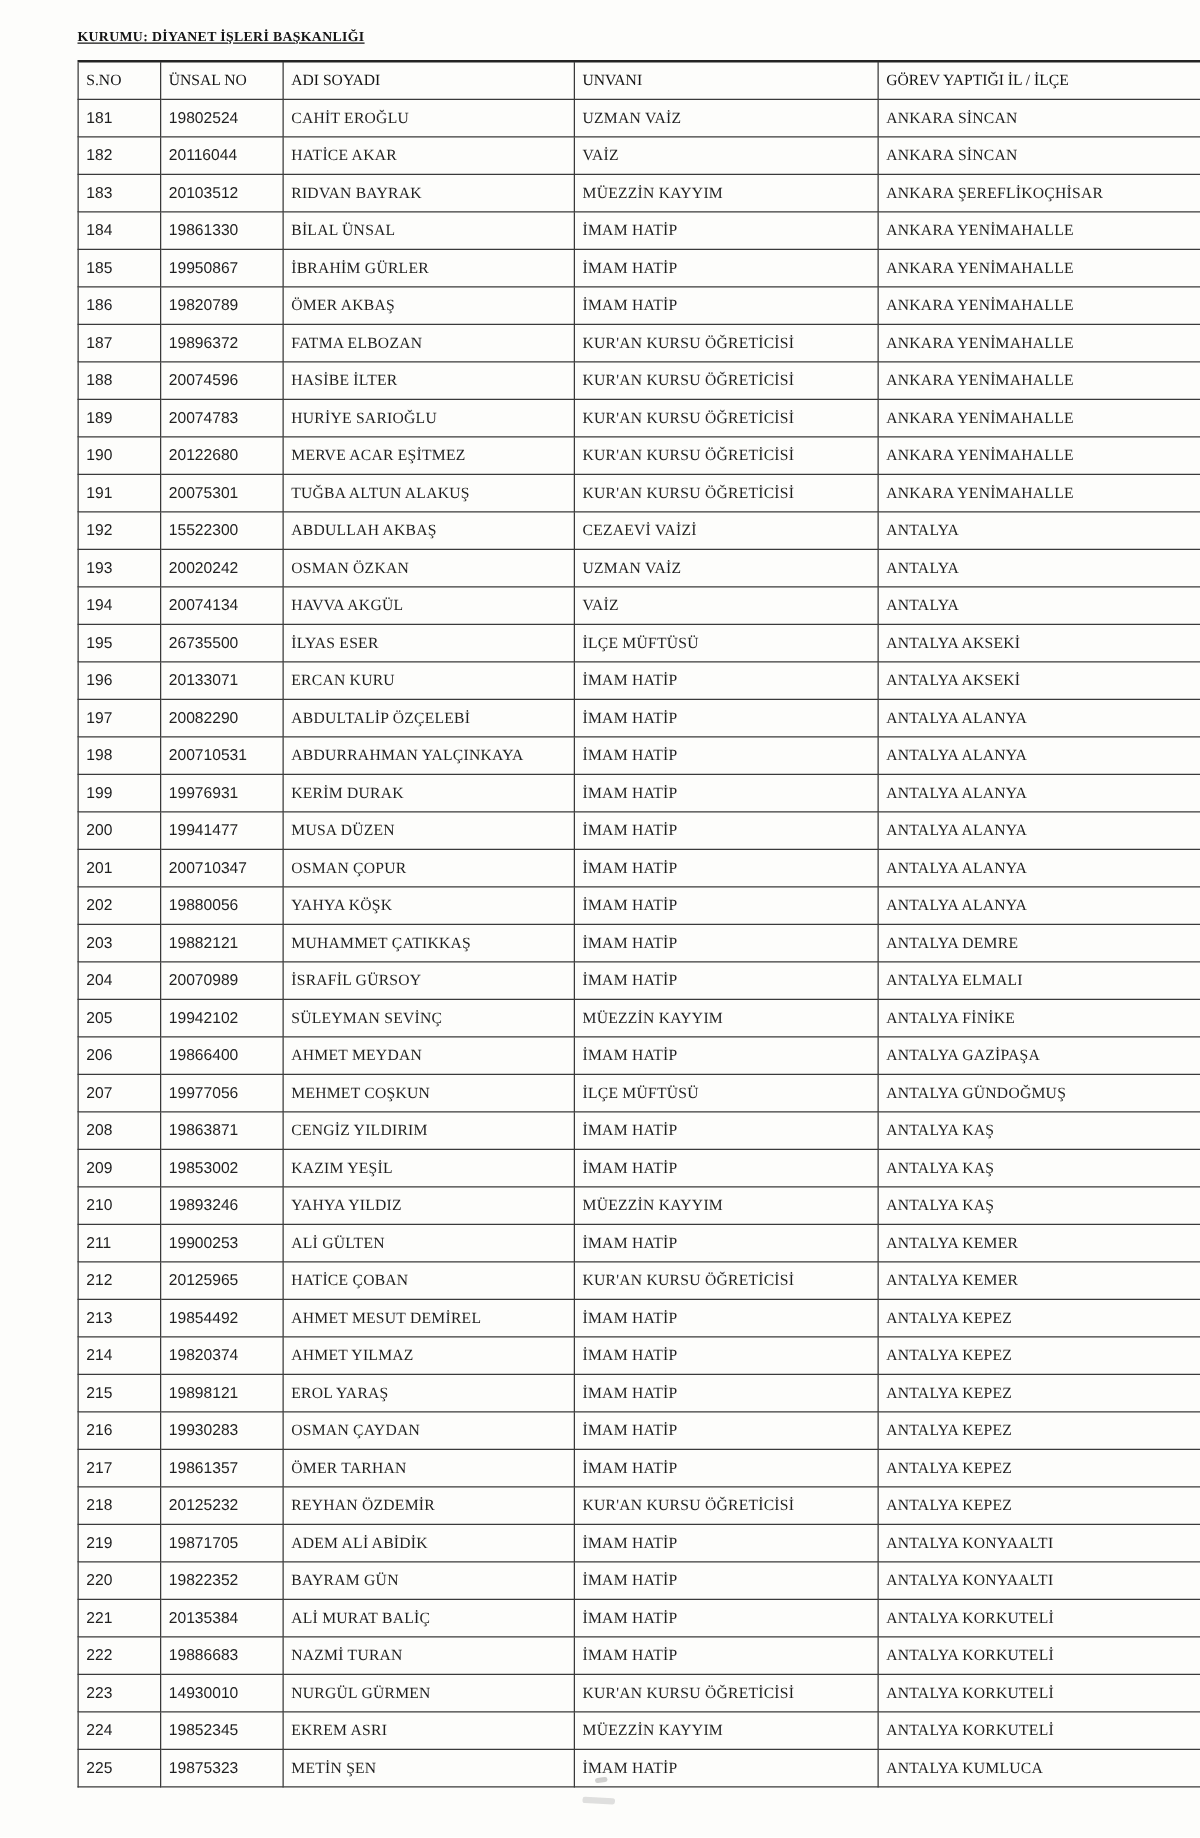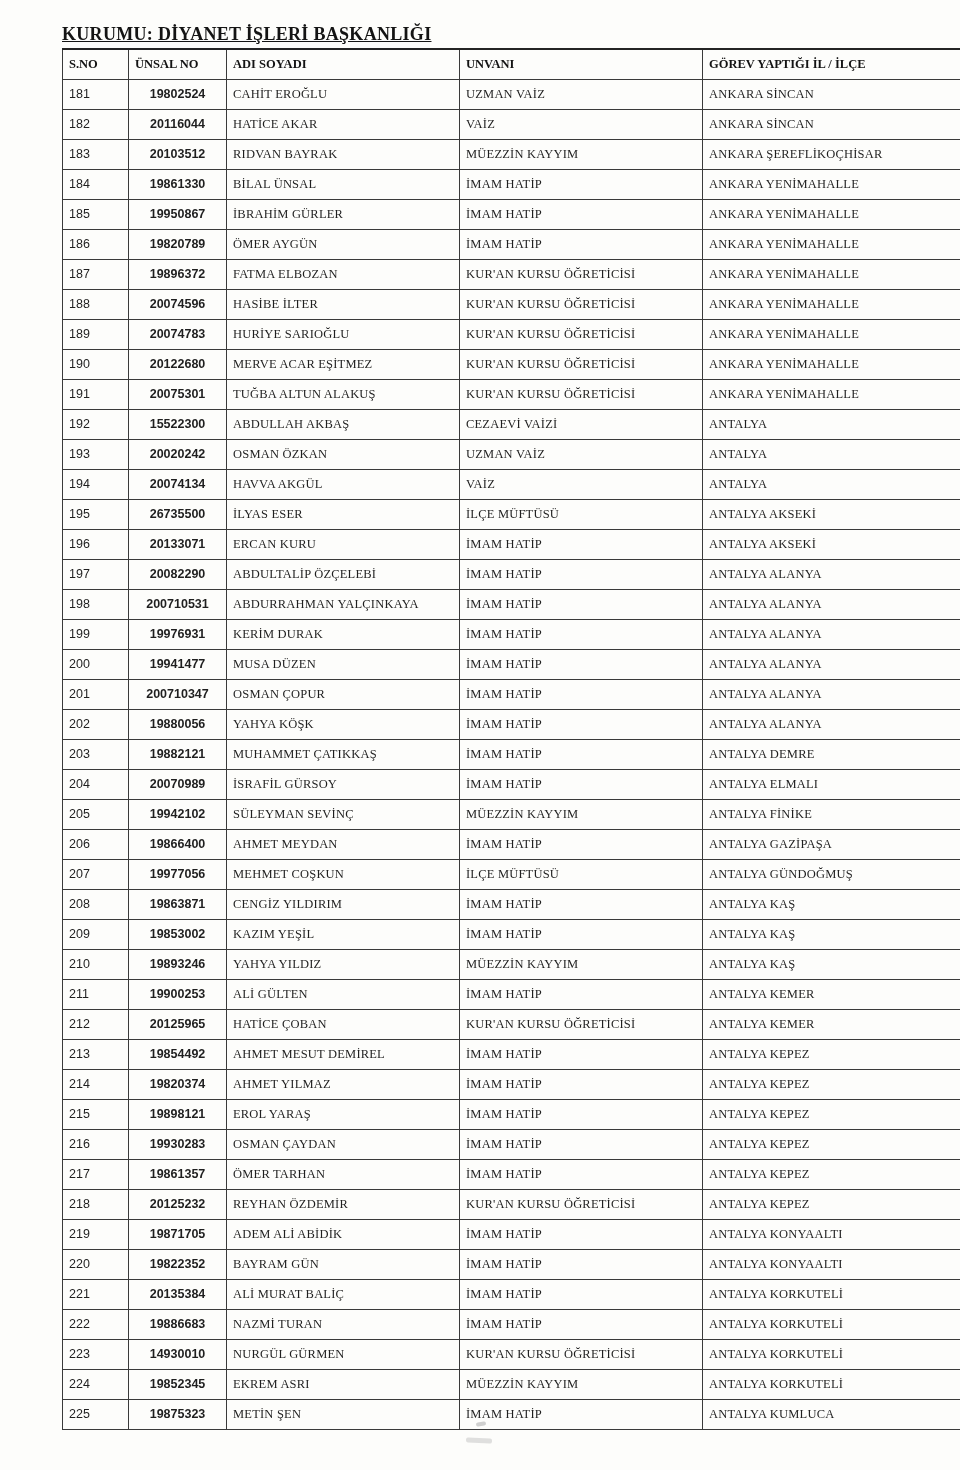--- a/index.html
+++ b/index.html
@@ -19,21 +19,21 @@
     position: absolute;
     left: 0; top: 0;
     width: 960px;
     height: 1470px;
     background: #fdfdfb;
   }
   .doc-title {
     position: absolute;
     left: 62px;
     top: 24px;
-    font-size: 18px;
+    font-size: 11px;
     font-weight: bold;
     letter-spacing: 0.3px;
     text-decoration: underline;
     color: #141414;
     white-space: nowrap;
   }
   table.roster {
     position: absolute;
     left: 62px;
     top: 48px;
@@ -49,27 +49,27 @@
     padding: 1px 6px;
     height: 27px;
     font-size: 12.5px;
     line-height: 1.1;
     overflow: hidden;
     white-space: nowrap;
     vertical-align: middle;
     color: #1f1f1f;
   }
   table.roster th {
-    font-weight: bold;
+    font-weight: normal;
     font-size: 12.5px;
     text-align: left;
     color: #141414;
   }
   .col0 { width: 53px;  text-align: left; }
-  .col1 { width: 85px;  text-align: center; font-weight: bold; }
+  .col1 { width: 85px;  text-align: left; }
   .col2 { width: 220px; }
   .col3 { width: 230px; }
   .col4 { width: 247px; }
   th.col0, th.col1 { text-align: center; }
   td.col0, td.col1 {
     font-family: "Liberation Sans", sans-serif;
     font-size: 12px;
     color: #222;
   }
   td.col2, td.col3, td.col4 {
@@ -133,21 +133,21 @@
         <tr>
           <td class="col0">185</td>
           <td class="col1">19950867</td>
           <td class="col2">İBRAHİM GÜRLER</td>
           <td class="col3">İMAM HATİP</td>
           <td class="col4">ANKARA YENİMAHALLE</td>
         </tr>
         <tr>
           <td class="col0">186</td>
           <td class="col1">19820789</td>
-          <td class="col2">ÖMER AYGÜN</td>
+          <td class="col2">ÖMER AKBAŞ</td>
           <td class="col3">İMAM HATİP</td>
           <td class="col4">ANKARA YENİMAHALLE</td>
         </tr>
         <tr>
           <td class="col0">187</td>
           <td class="col1">19896372</td>
           <td class="col2">FATMA ELBOZAN</td>
           <td class="col3">KUR'AN KURSU ÖĞRETİCİSİ</td>
           <td class="col4">ANKARA YENİMAHALLE</td>
         </tr>

